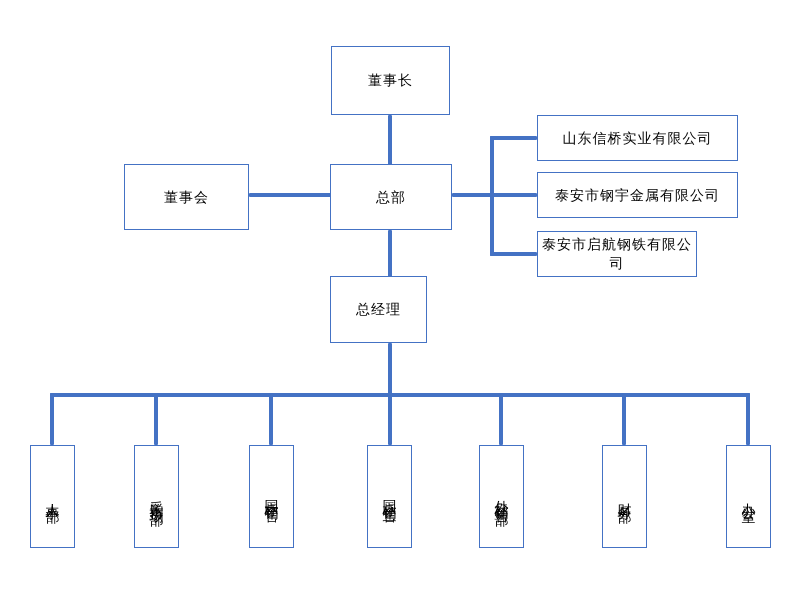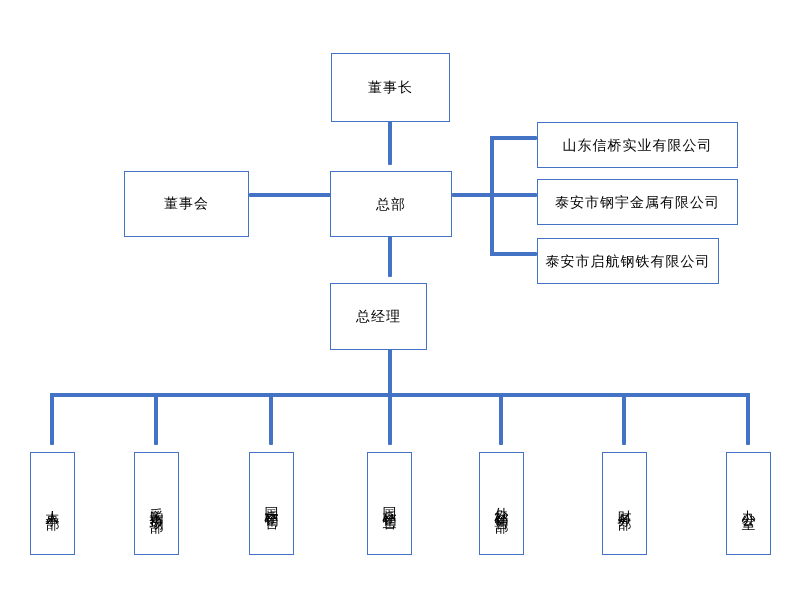--- a/index.html
+++ b/index.html
@@ -28,21 +28,20 @@
     border: 1.5px solid var(--accent);
     background: var(--bg);
     color: var(--text);
     display: flex;
     align-items: center;
     justify-content: center;
     text-align: center;
     font-size: 14px;
     letter-spacing: 1px;
     line-height: 1.35;
-    margin-top: 7px;
   }
 
   .node.vertical {
     writing-mode: vertical-rl;
     text-orientation: upright;
     letter-spacing: 3px;
     font-size: 14px;
   }
 </style>
 </head>
@@ -63,29 +62,29 @@
   <div class="line" style="left:50px;  top:393px; width:4px;  height:52px;"></div>
   <div class="line" style="left:154px; top:393px; width:4px;  height:52px;"></div>
   <div class="line" style="left:269px; top:393px; width:4px;  height:52px;"></div>
   <div class="line" style="left:388px; top:393px; width:4px;  height:52px;"></div>
   <div class="line" style="left:499px; top:393px; width:4px;  height:52px;"></div>
   <div class="line" style="left:622px; top:393px; width:4px;  height:52px;"></div>
   <div class="line" style="left:746px; top:393px; width:4px;  height:52px;"></div>
 
   <div class="node" style="left:331px; top:46px; width:119px; height:69px;">董事长</div>
 
-  <div class="node" style="left:124px; top:164px; width:125px; height:66px;font-family:Liberation Mono, monospace;">董事会</div>
+  <div class="node" style="left:124px; top:164px; width:125px; height:66px;">董事会</div>
 
   <div class="node" style="left:330px; top:164px; width:122px; height:66px;">总部</div>
 
   <div class="node" style="left:537px; top:172px; width:201px; height:46px;">泰安市钢宇金属有限公司</div>
 
   <div class="node" style="left:537px; top:115px; width:201px; height:46px;">山东信桥实业有限公司</div>
 
-  <div class="node" style="left:537px; top:231px; width:182px; height:46px;">泰安市启航钢铁有限公司</div>
+  <div class="node" style="left:537px; top:231px; width:160px; height:46px;">泰安市启航钢铁有限公司</div>
 
   <div class="node" style="left:330px; top:276px; width:97px; height:67px;">总经理</div>
 
   <div class="node vertical" style="left:30px; top:445px; width:45px; height:103px;">人事部</div>
 
   <div class="node vertical" style="left:134px; top:445px; width:45px; height:103px;">采购市场部</div>
 
   <div class="node vertical" style="left:249px; top:445px; width:45px; height:103px;">国标销售一</div>
 
   <div class="node vertical" style="left:367px; top:445px; width:45px; height:103px;">国标销售二</div>

